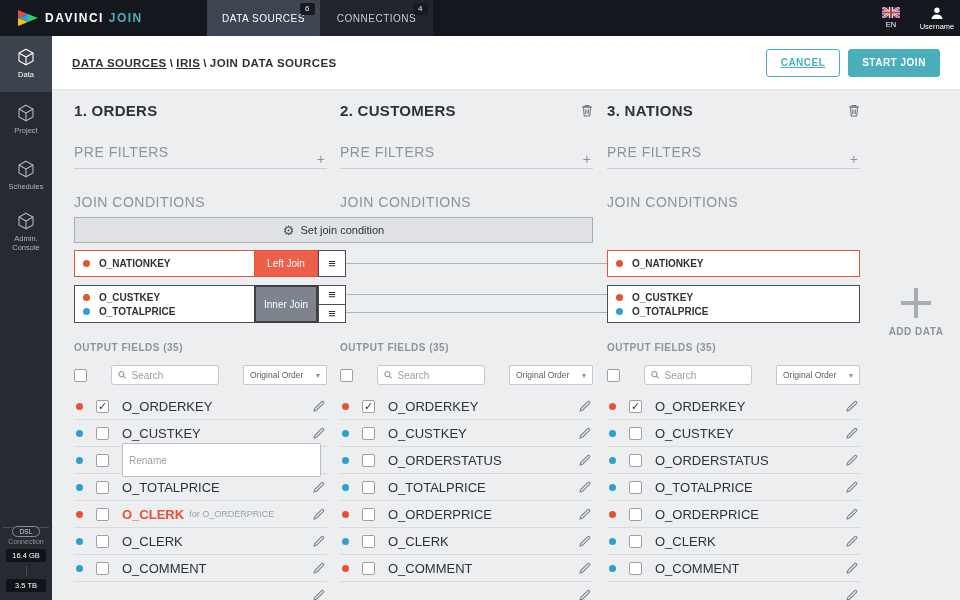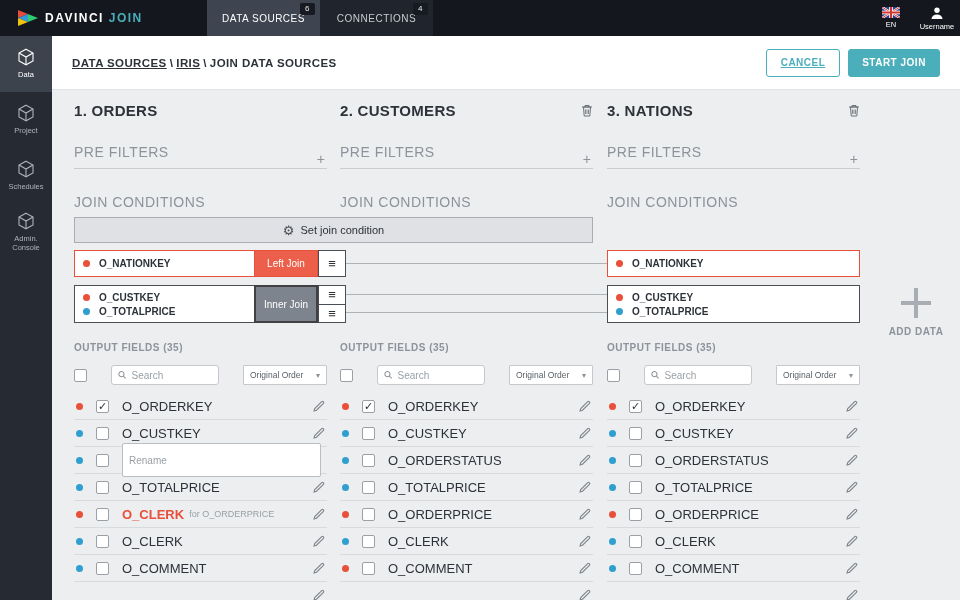--- a/index.html
+++ b/index.html
@@ -172,20 +172,29 @@
     <span class="side-label">Schedules</span>
   </div>
   <div class="side-item">
     <svg width="18" height="18" viewBox="0 0 18 18">
           <path d="M9 1.2 L16 5 V13 L9 16.8 L2 13 V5 Z" fill="none" stroke="currentColor" stroke-width="1.1"></path>
           <path d="M2 5 L9 9 L16 5 M9 9 V16.8" fill="none" stroke="currentColor" stroke-width="1.1"></path>
         </svg>
     <span class="side-label">Admin. Console</span>
   </div>
     </div>
+  <div class="side-bottom">
+    <div class="dsl-row">
+      <span class="dsl-pill">DSL</span>
+    </div>
+    <div class="conn-label">Connection</div>
+    <div class="chip">16.4 GB</div>
+    <div class="vline"></div>
+    <div class="chip">3.5 TB</div>
+  </div>
 </div>
 
 <div class="header">
   <div id="breadcrumb" class="breadcrumb"><span class="crumb crumb-link">DATA SOURCES</span><span class="crumb-sep">\</span><span class="crumb crumb-link">IRIS</span><span class="crumb-sep">\</span><span class="crumb">JOIN DATA SOURCES</span></div>
   <div class="header-buttons">
     <button class="btn btn-cancel">CANCEL</button>
     <button class="btn btn-start">START JOIN</button>
   </div>
 </div>
 

